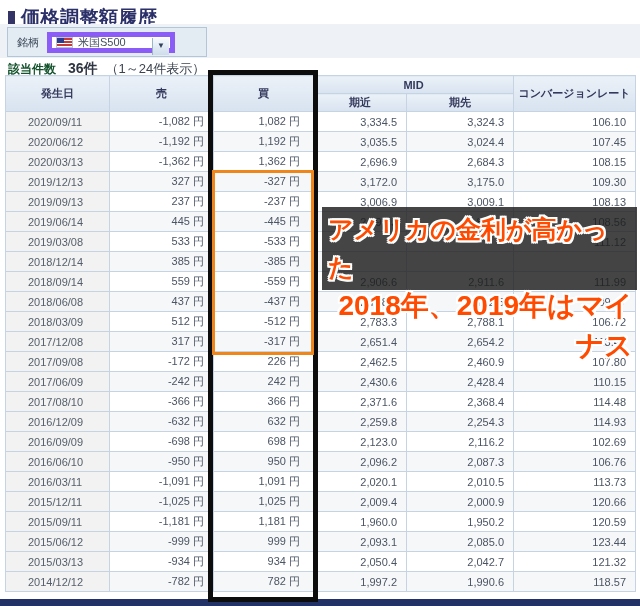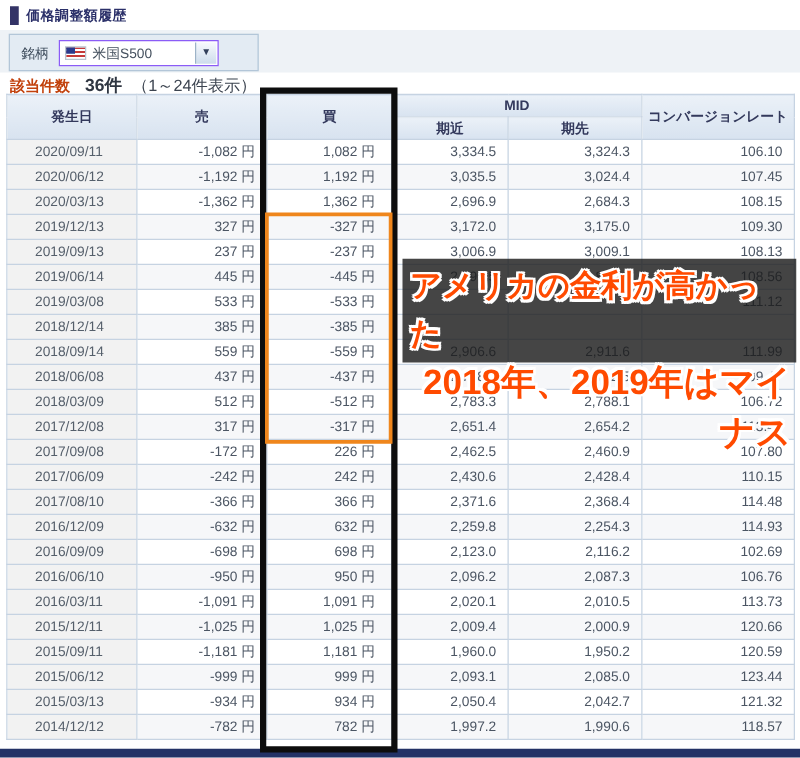--- a/index.html
+++ b/index.html
@@ -7,50 +7,50 @@
   body {
     font-family:"Liberation Sans","DejaVu Sans",sans-serif;
     background:#ffffff; position:relative; overflow:hidden;
     -webkit-font-smoothing:antialiased;
   }
   .page { position:absolute; inset:0; width:640px; height:606px; }
 
   
   .title-row { position:absolute; left:8px; top:5px; display:flex; align-items:center; }
   .title-bar { width:7px; height:15px; background:#333366; margin-right:6px; }
-  .page-title { font-size:11px; font-weight:bold; color:#2b3069; letter-spacing:.5px; }
+  .page-title { font-size:19px; font-weight:bold; color:#2b3069; letter-spacing:.5px; }
 
   
   .symbol-band { position:absolute; left:0; top:24px; width:640px; height:34px; background:#eef2f6; }
   .symbol-panel {
     position:absolute; left:7px; top:27px; width:200px; height:30px;
     background:#e3ebf3; border:1px solid #b3c6d8; display:flex; align-items:center;
   }
   .symbol-label { font-size:11px; color:#3c4a5a; margin:0 8px 0 9px; }
   .symbol-select {
     position:relative; width:128px; height:21px; background:#ffffff;
-    border:1px solid #8b5cf6; display:flex; align-items:center; cursor:pointer;
+    border:5px solid #8b5cf6; display:flex; align-items:center; cursor:pointer;
   }
   .flag {
     width:17px; height:11px; margin-left:4px; position:relative;
     background:repeating-linear-gradient(180deg,#c43a3a 0 1.6px,#ffffff 1.6px 3.2px);
     border:1px solid #b9c4cf;
   }
   .flag::before { content:""; position:absolute; left:0; top:0; width:7px; height:5px; background:#2a3a8c; }
   .symbol-text { font-size:11px; color:#44505e; margin-left:5px; }
   .select-arrow-btn {
     position:absolute; right:1px; top:1px; width:17px; height:17px;
     background:linear-gradient(180deg,#f7fafd,#cddcec);
     border-left:1px solid #9db3c8; display:flex; align-items:center; justify-content:center;
   }
   .select-arrow-btn span { font-size:8px; color:#33415c; line-height:1; }
 
   
   .count-row { position:absolute; left:8px; top:60px; display:flex; align-items:baseline; }
-  .count-label { font-size:12px; font-weight:bold; color:#c2410c; }
+  .count-label { font-size:12px; font-weight:bold; color:#14532d; }
   .count-value { font-size:14px; font-weight:bold; color:#2f3642; margin-left:12px; }
   .count-range { font-size:13px; color:#3c4450; margin-left:8px; }
 
   
   table { position:absolute; left:5px; top:75px; width:630px; border-collapse:collapse; table-layout:fixed; }
   th, td { border:1px solid #c6d3e2; overflow:hidden; white-space:nowrap; }
   thead th {
     background:linear-gradient(180deg,#ebf1f8,#d8e3f0);
     color:#33395c; font-size:11px; font-weight:bold; height:18px;
   }

